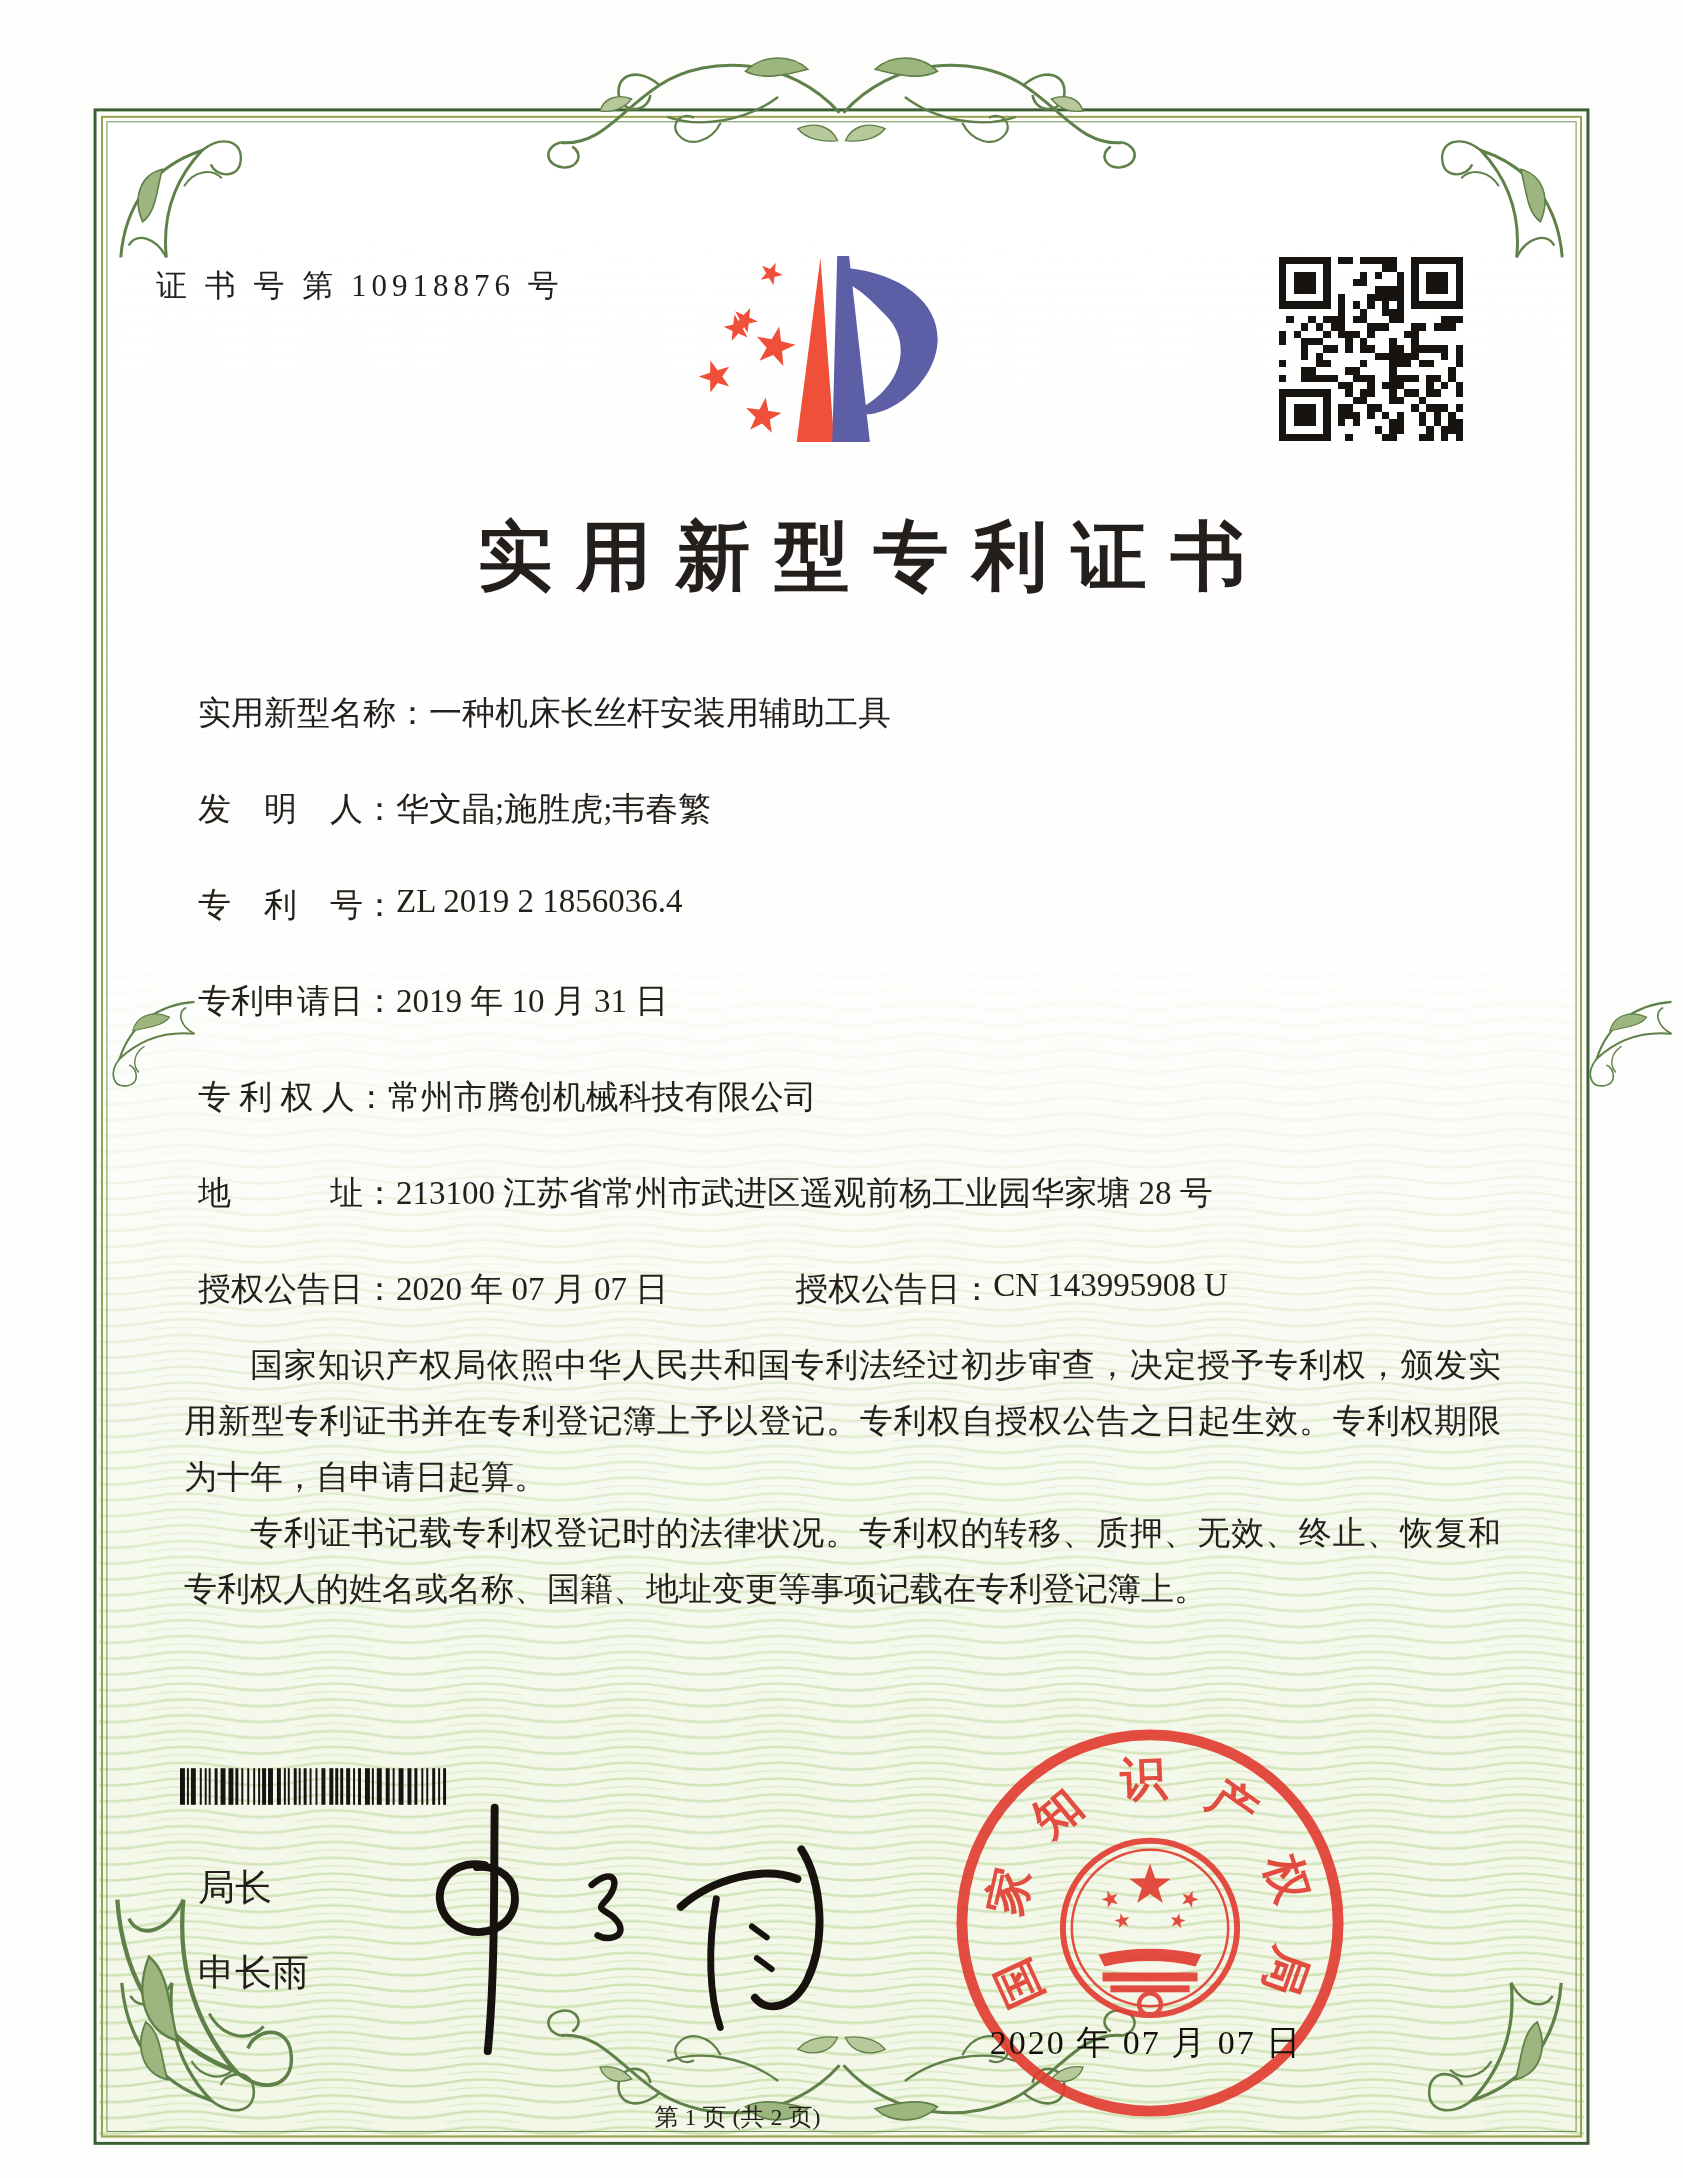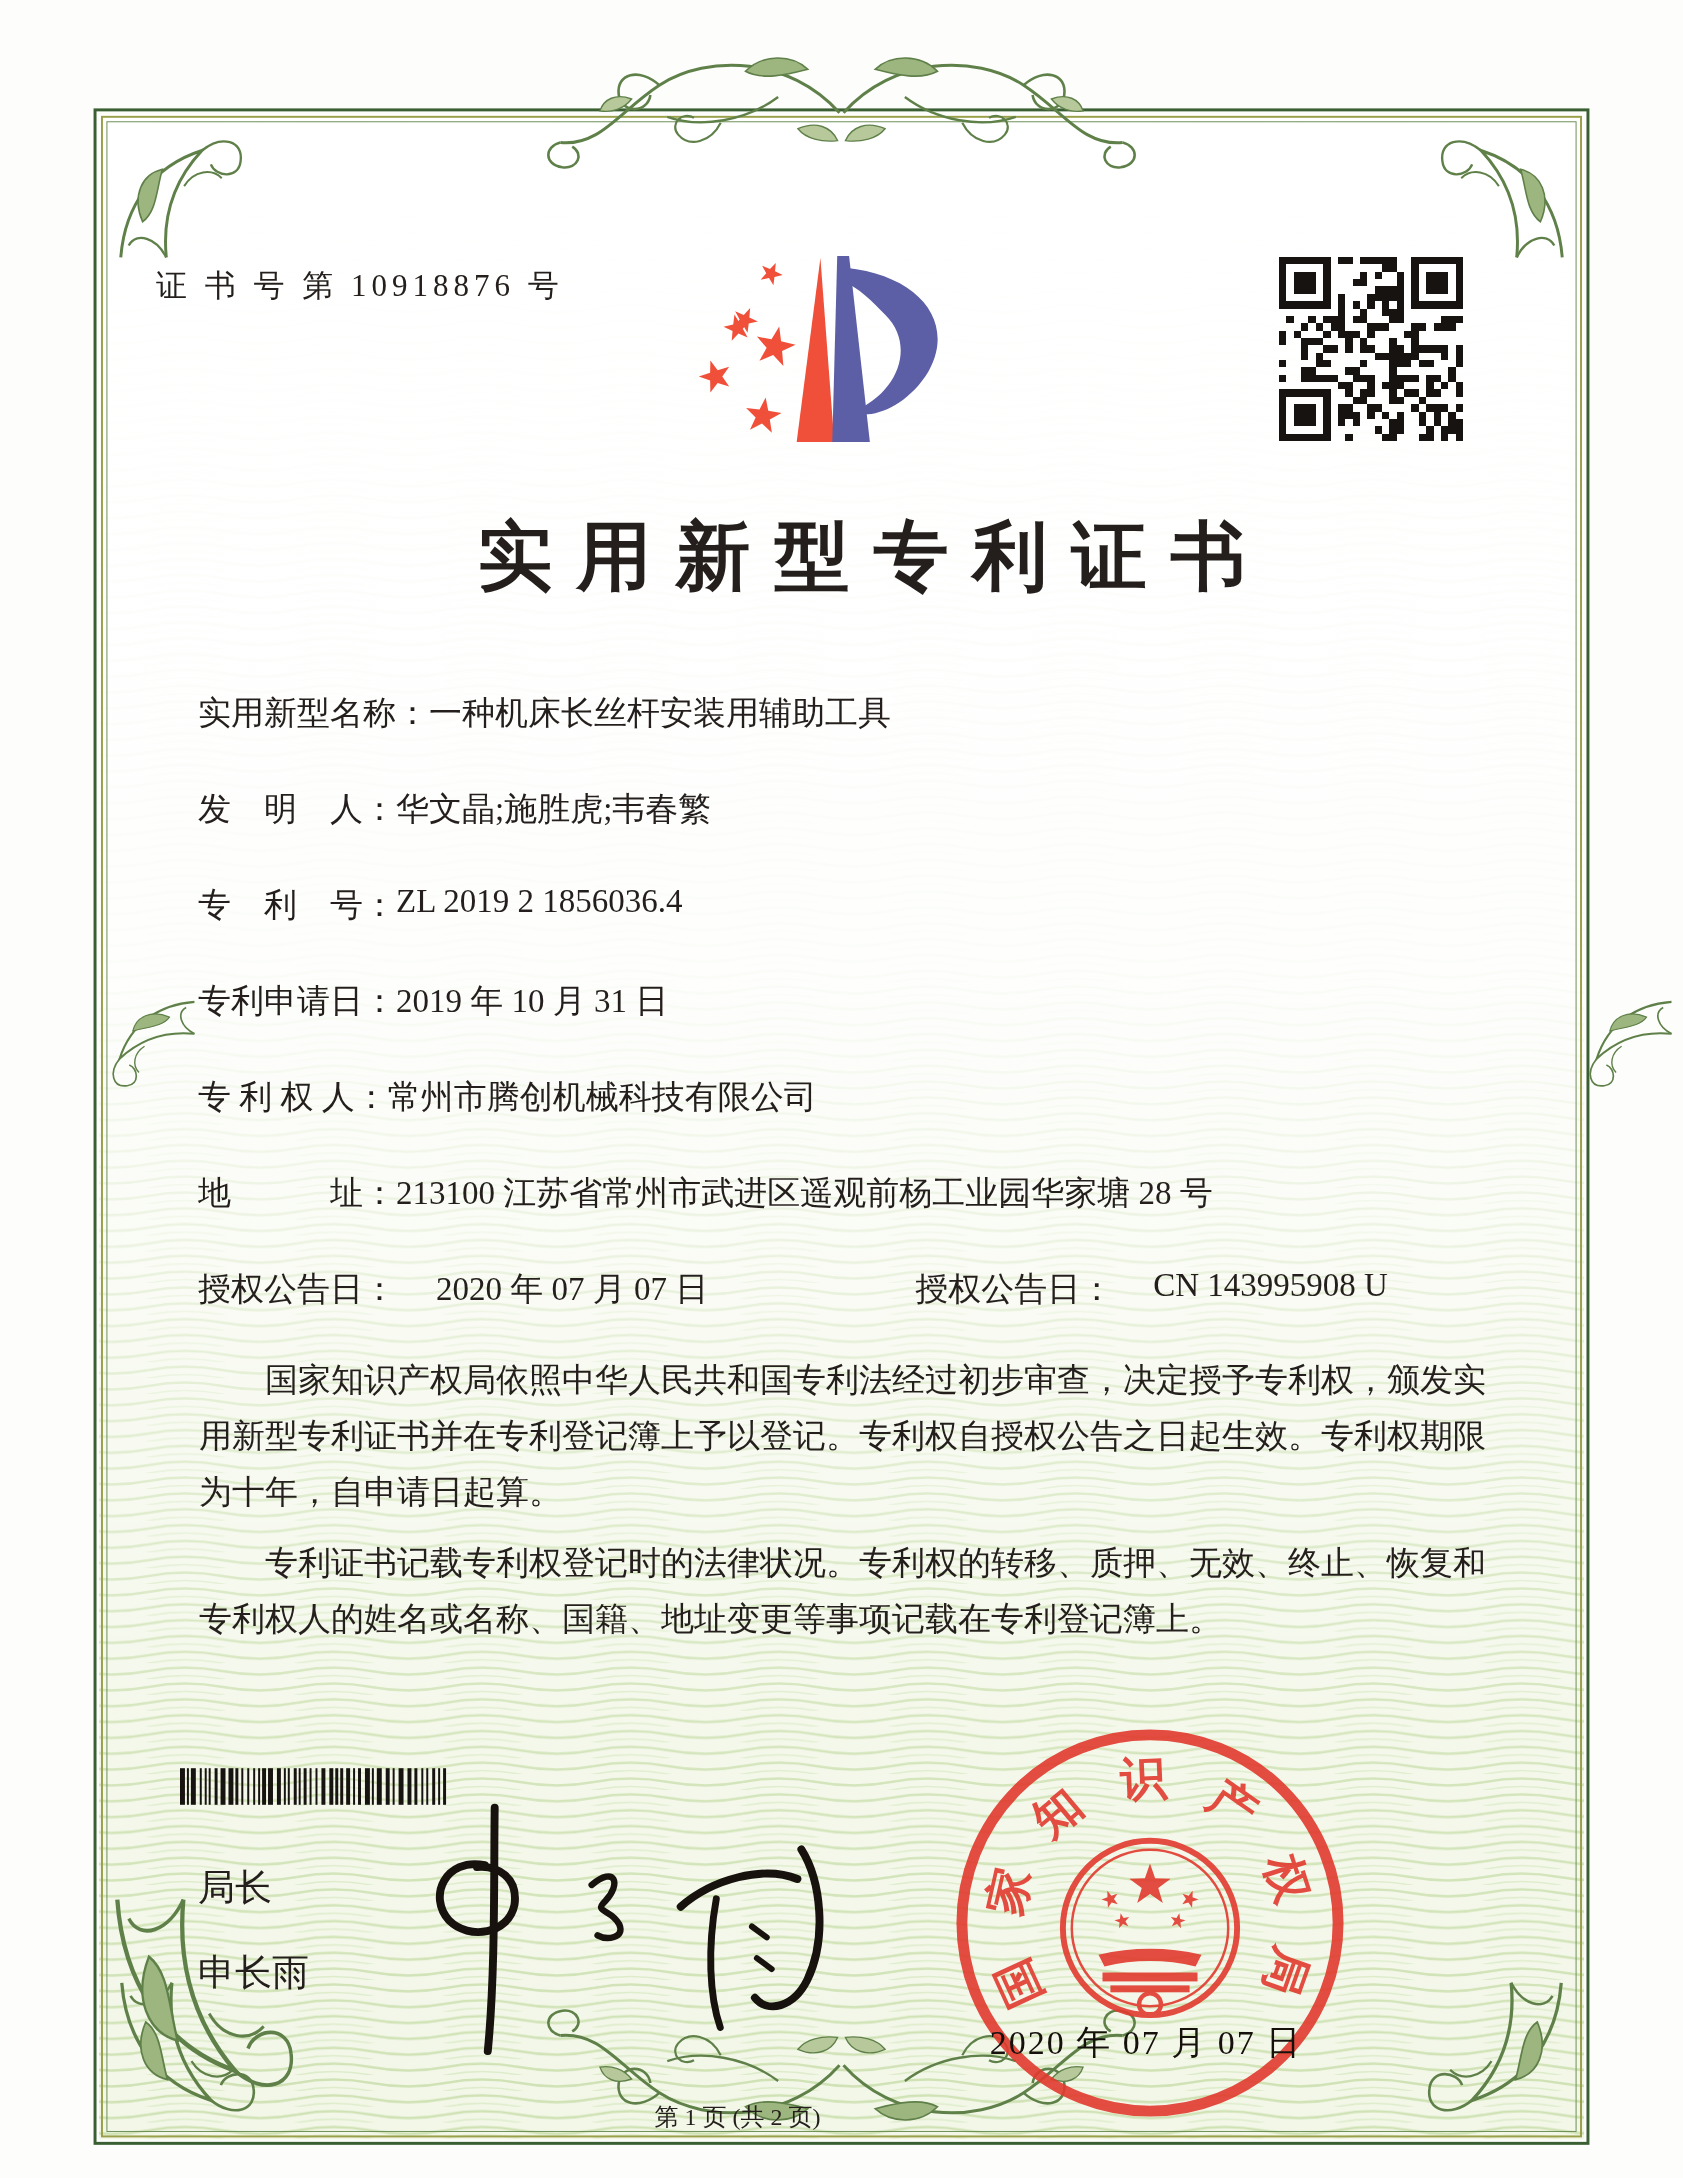--- a/index.html
+++ b/index.html
@@ -13,27 +13,27 @@
   .title{
     left:0;top:507px;width:1683px;text-align:center;
     font-size:75px;font-weight:bold;letter-spacing:24px;padding-left:24px;
     box-sizing:border-box;
     margin-left:20px;
   }
   .fields{left:198px;top:691px;width:1247px;font-size:33px;}
   .field-row{height:96px;display:flex;align-items:flex-start;white-space:nowrap;}
   .field-label{flex:0 0 auto;}
   .field-value{flex:0 0 auto;}
-  .grant-row{display:flex;height:96px;white-space:nowrap;gap:40px;}
+  .grant-row{display:flex;height:96px;white-space:nowrap;}
   .grant-gap{display:inline-block;width:127px;}
   .paragraphs{
     left:184px;top:1337px;width:1317px;font-size:33px;line-height:56px;
     text-align:justify;
   }
-  .paragraphs p{margin:15px;text-indent:2em;}
+  .paragraphs p{margin:0;text-indent:2em;}
   .barcode{left:180px;top:1768px;}
   .signoff-title{left:198px;top:1863px;font-size:37px;font-family:"Liberation Sans","DejaVu Sans",sans-serif;}
   .signoff-name{left:198px;top:1948px;font-size:37px;font-family:"Liberation Sans","DejaVu Sans",sans-serif;}
   .signature{left:368px;top:1788px;}
   .seal{left:952px;top:1725px;opacity:.9;}
   .seal-date{left:968px;top:2020px;width:356px;text-align:center;font-size:34px;color:#15100c;letter-spacing:2px;}
   .footer{left:574px;top:2101px;width:327px;text-align:center;font-size:24px;}
   .logo{left:676px;top:226px;}
   .qr{left:1279px;top:257px;}
 </style>

